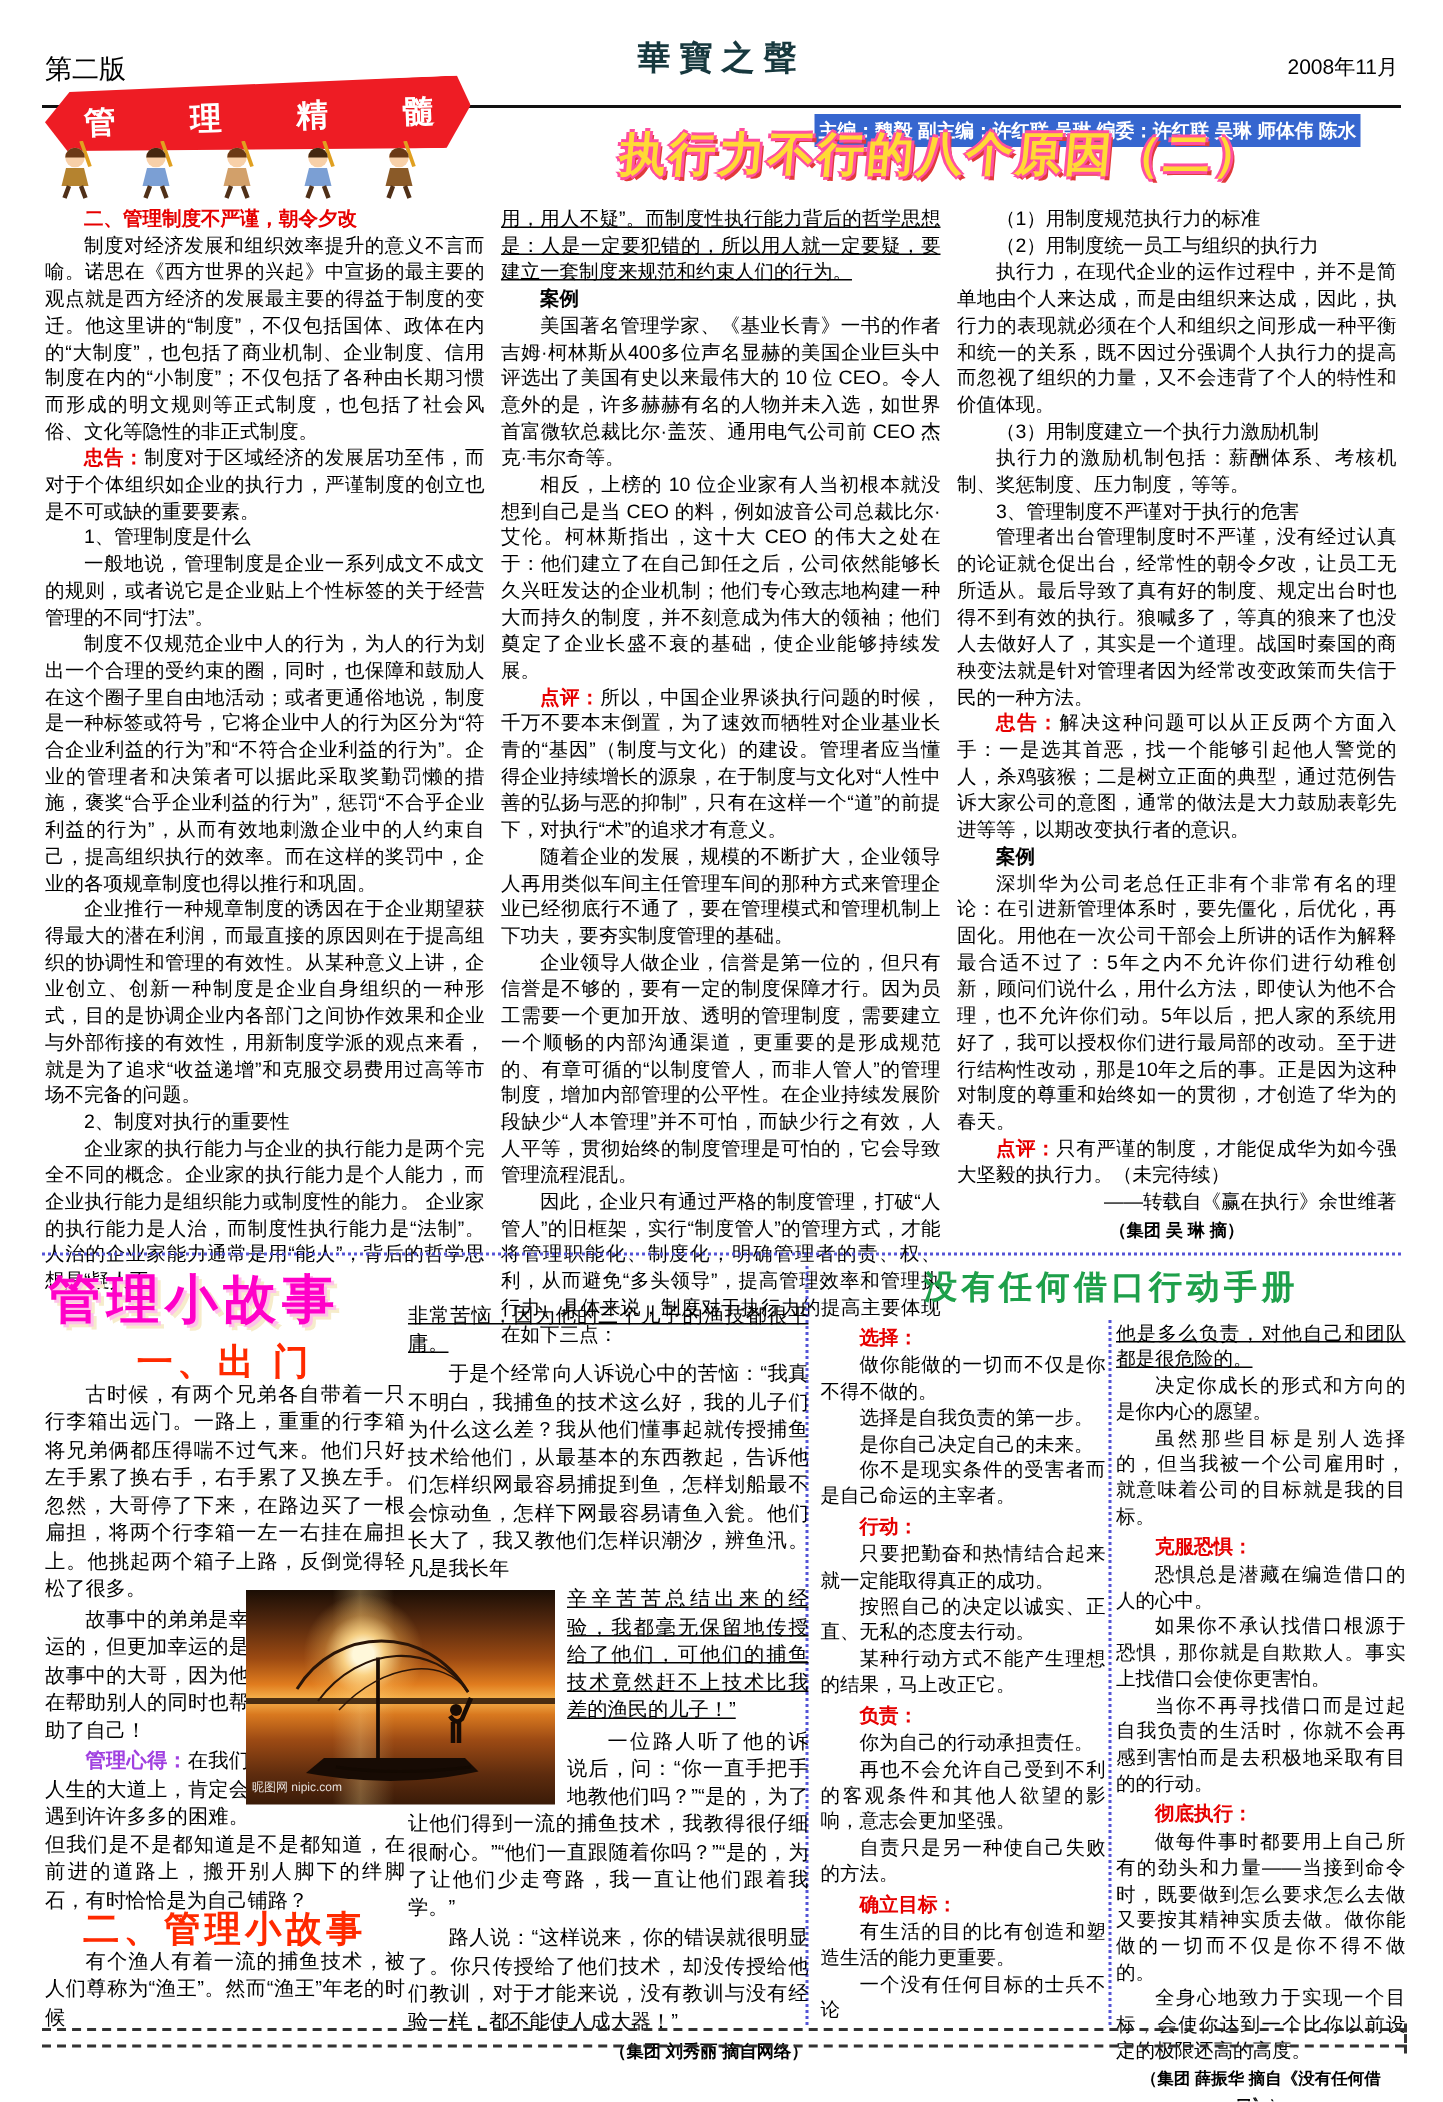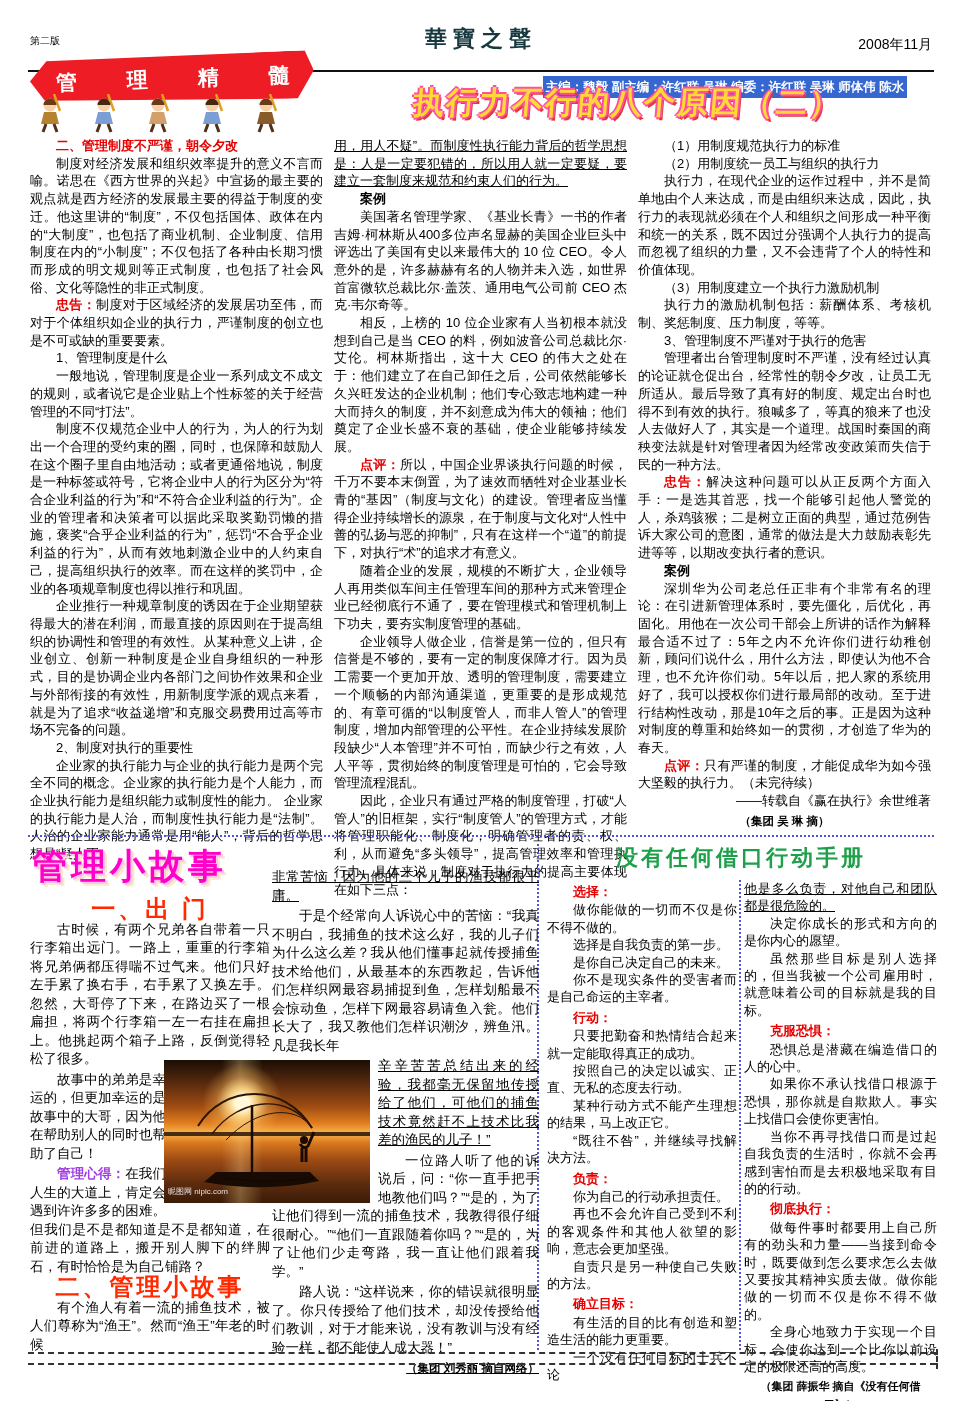--- a/index.html
+++ b/index.html
@@ -1,19 +1,19 @@
 <!DOCTYPE html>
 <html><head>
 <meta charset="utf-8">
 <style>
   html,body{margin:0;padding:0;background:#fff;}
   .page{position:relative;width:962px;height:1401px;background:#fff;overflow:hidden;
         font-family:"Liberation Sans","DejaVu Sans",sans-serif;color:#000;}
   
-  .edition{position:absolute;left:30px;top:34px;font-size:10px;}
+  .edition{position:absolute;left:30px;top:34px;font-size:18px;}
   .masthead{position:absolute;left:0;right:0;top:24px;text-align:center;font-size:22px;font-weight:bold;
             color:#17383e;letter-spacing:6px;font-family:"DejaVu Serif","Liberation Serif",serif;}
   .pagedate{position:absolute;right:30px;top:36px;font-size:14px;}
   .head-rule{position:absolute;left:28px;right:28px;top:70px;height:2px;background:#111;}
   .staff-bar{position:absolute;left:543px;top:76px;width:364px;height:22px;background:#3666cf;color:#fff;
              font-size:12.5px;font-weight:bold;line-height:22px;text-align:center;}
   
   .ribbon{position:absolute;left:30px;top:55px;width:284px;height:48px;background:#ee1c24;
           clip-path:polygon(0 45%,6% 4%,97% 0,100% 42%,94% 100%,5% 86%);transform:rotate(-2deg);}
   .ribbon span{display:block;color:#fff;font-weight:bold;font-size:21px;letter-spacing:22px;
@@ -25,21 +25,21 @@
               text-shadow:2px 0 #ff4fa0,-2px 0 #ff4fa0,0 2px #ff4fa0,0 -2px #ff4fa0,3px 3px 0 #e23a3a;}
   
   .art-col{position:absolute;top:137px;width:293px;height:700px;font-size:13px;line-height:17.7px;}
   .c1{left:30px;} .c2{left:334px;} .c3{left:638px;}
   .para{margin:0;text-indent:2em;text-align:justify;}
   .t-hr{color:#e60000;font-weight:bold;}
   .t-b{font-weight:bold;}
   .t-rh{color:#e60000;font-weight:bold;}
   .t-r{text-align:right;text-indent:0;}
   .t-c{font-weight:bold;font-size:11.5px;text-align:right;text-indent:0;margin-top:3px;}
-  .al-center{text-align:center;} .al-right{text-align:right;text-decoration:underline;}
+  .al-center{text-align:center;} .al-right{text-align:right;}
   .ni{text-indent:0;text-decoration:underline;}
   .lbl{font-weight:bold;} .lbl.red{color:#e60000;} .lbl.purple{color:#a040e0;}
   .t-h2{color:#ff2a00;font-weight:bold;font-size:24px;text-align:center;text-indent:0;
         letter-spacing:3px;margin:8px 0 5px;}
   
   .dot-h{position:absolute;left:28px;width:906px;top:835px;border-top:2px dotted #5353d6;}
   .dot-v{position:absolute;border-left:2px dotted #5353d6;}
   .v1{left:537px;top:844px;height:506px;}
   .v2{left:739px;top:880px;height:470px;}
   .cut{position:absolute;left:28px;width:908px;border-top:2px dashed #333;}
@@ -203,21 +203,20 @@
   <div class="panel-col pL">
       <p class="para t-rh">选择：</p>
       <p class="para t-p">做你能做的一切而不仅是你不得不做的。</p>
       <p class="para t-p">选择是自我负责的第一步。</p>
       <p class="para t-p">是你自己决定自己的未来。</p>
       <p class="para t-p">你不是现实条件的受害者而是自己命运的主宰者。</p>
       <p class="para t-rh">行动：</p>
       <p class="para t-p">只要把勤奋和热情结合起来就一定能取得真正的成功。</p>
       <p class="para t-p">按照自己的决定以诚实、正直、无私的态度去行动。</p>
       <p class="para t-p">某种行动方式不能产生理想的结果，马上改正它。</p>
-      <p class="para t-p">“既往不咎”，并继续寻找解决方法。</p>
       <p class="para t-rh">负责：</p>
       <p class="para t-p">你为自己的行动承担责任。</p>
       <p class="para t-p">再也不会允许自己受到不利的客观条件和其他人欲望的影响，意志会更加坚强。</p>
       <p class="para t-p">自责只是另一种使自己失败的方法。</p>
       <p class="para t-rh">确立目标：</p>
       <p class="para t-p">有生活的目的比有创造和塑造生活的能力更重要。</p>
       <p class="para t-p">一个没有任何目标的士兵不论</p>
     </div>
   <div class="panel-col pR">
       <p class="para t-p ni">他是多么负责，对他自己和团队都是很危险的。</p>

